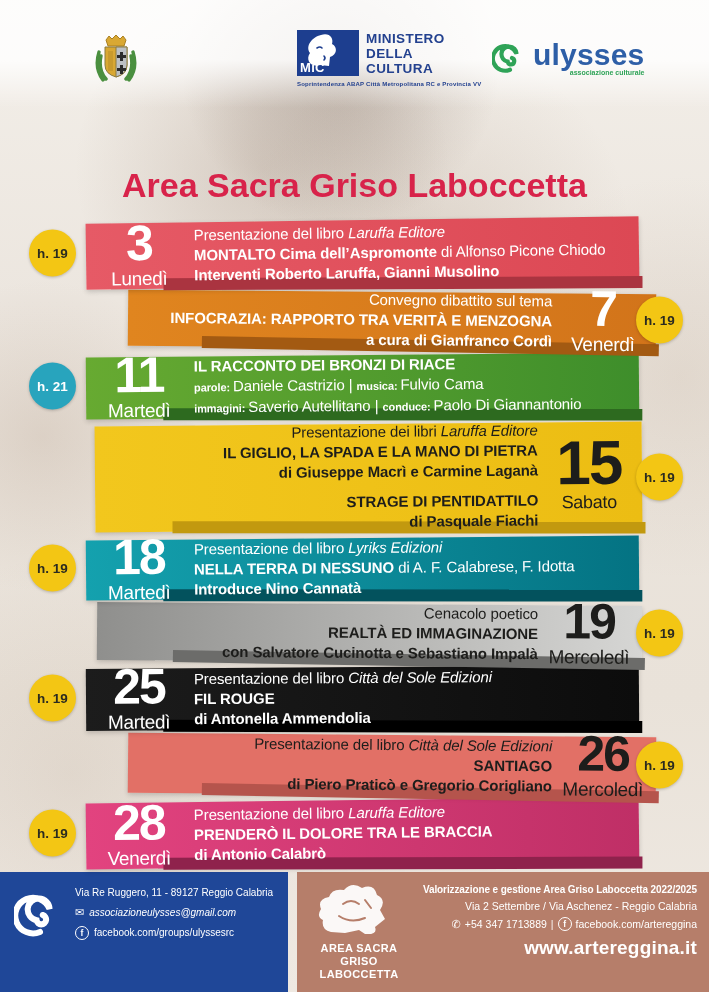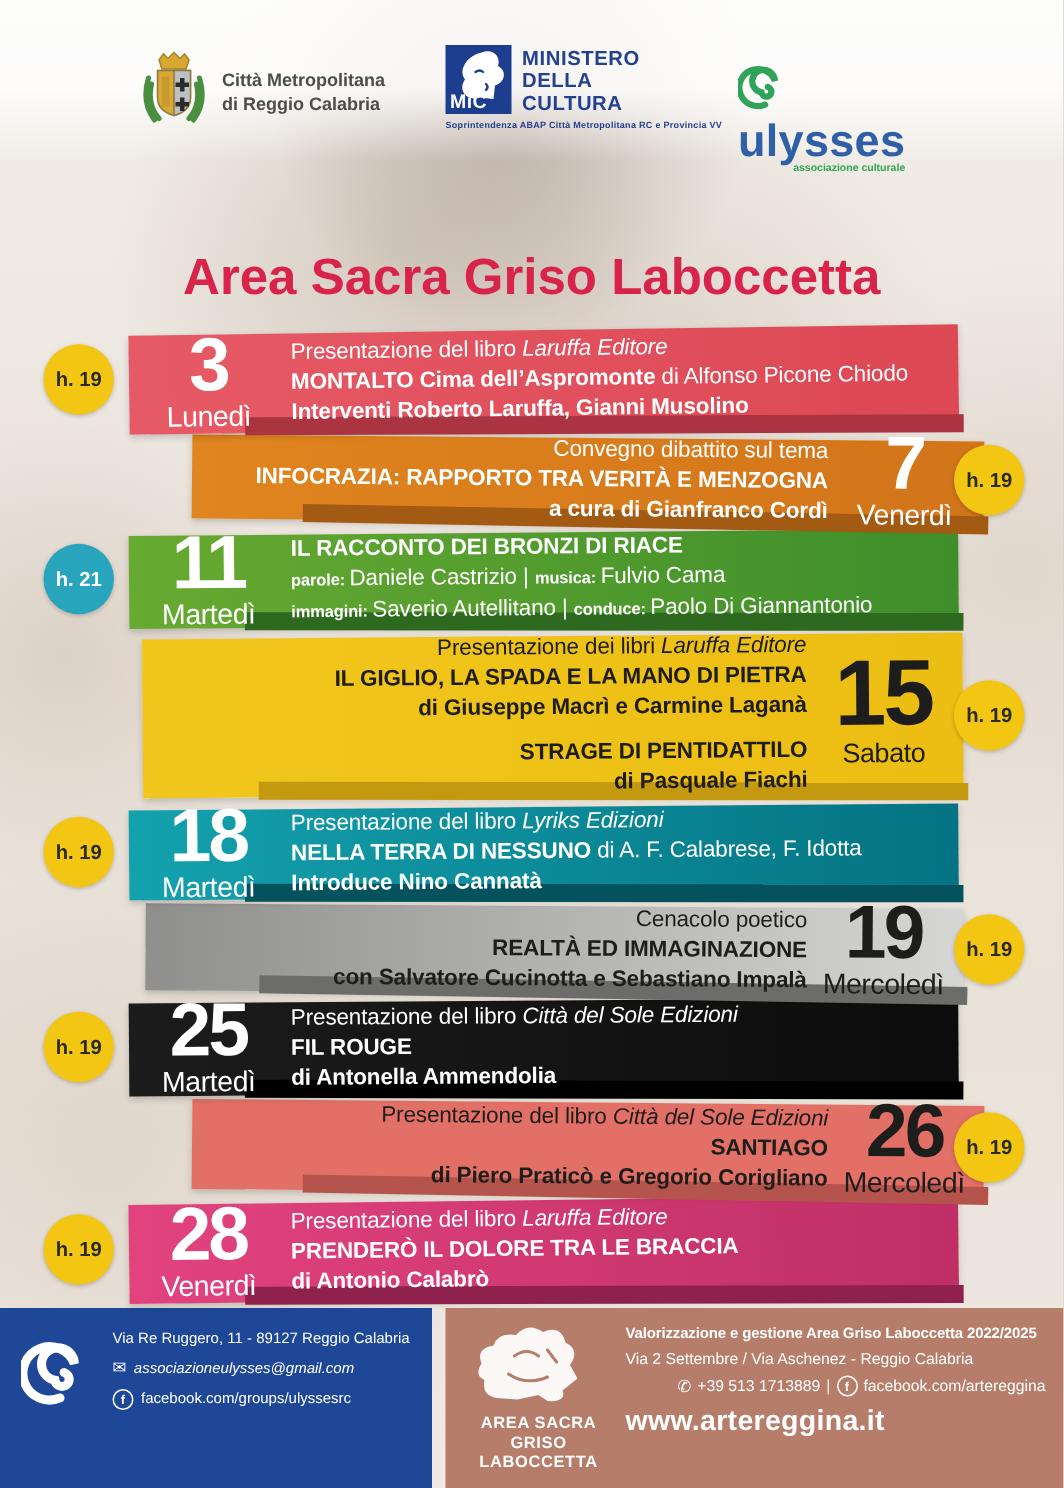--- a/index.html
+++ b/index.html
@@ -17,25 +17,25 @@
   }
   .header-veil{position:absolute;top:0;left:0;right:0;height:108px;
     background:linear-gradient(180deg,rgba(255,255,255,.85) 55%,rgba(255,255,255,0));}
 
   
   .logos{position:absolute;top:28px;left:0;width:100%;height:70px;}
   .logo-cmrc{position:absolute;left:93px;top:6px;display:flex;align-items:center;gap:9px;}
   .cmrc-text{font-size:12px;font-weight:700;color:#4c4c4a;line-height:1.3;}
   .logo-mic{position:absolute;left:297px;top:2px;}
   .mic-row{display:flex;gap:7px;align-items:flex-start;}
-  .mic-square{position:relative;width:44px;height:46px;background:#1d3e8f;flex:0 0 auto;}
+  .mic-square{position:relative;width:62px;height:46px;background:#1d3e8f;flex:0 0 auto;}
   .mic-word{position:absolute;left:3px;bottom:1px;color:#fff;font-weight:700;font-size:13px;letter-spacing:.3px;}
   .mic-lines{color:#23418f;font-size:13.5px;font-weight:700;line-height:1.1;letter-spacing:.4px;margin-top:2px;}
   .mic-caption{font-size:6px;color:#23418f;margin-top:4px;white-space:nowrap;font-weight:700;letter-spacing:.2px;}
-  .logo-ulysses{position:absolute;left:492px;top:12px;display:flex;align-items:flex-start;gap:5px;flex-direction:column;}
+  .logo-ulysses{position:absolute;left:492px;top:12px;display:flex;align-items:center;gap:5px;}
   .uly-name{font-size:30px;font-weight:700;color:#2e5fa7;line-height:.9;letter-spacing:.2px;}
   .uly-cap{font-size:7px;color:#2fa357;font-weight:700;text-align:right;margin-top:1px;}
 
   
   h1{position:absolute;top:96px;left:0;width:100%;margin:0;text-align:center;
      font-size:57px;font-weight:700;letter-spacing:-1px;color:var(--c-title,#15536b);}
   h2{position:absolute;top:166px;left:0;width:100%;margin:0;text-align:center;
      font-size:34px;font-weight:700;color:var(--c-subtitle,#d8234a);}
 
   
@@ -71,21 +71,21 @@
   .f-lines{margin-top:2px;}
   .f-line{font-size:10px;line-height:1.2;margin-bottom:7px;white-space:nowrap;display:flex;align-items:center;gap:5px;}
   .f-line .it{font-style:italic;}
   .fb-icon{display:inline-flex;align-items:center;justify-content:center;width:12px;height:12px;border:1px solid #fff;
     border-radius:50%;font-size:8.5px;font-weight:700;flex:0 0 auto;font-style:normal;}
   .env-icon,.ph-icon{font-size:11px;font-style:normal;}
   .f-right{position:absolute;left:297px;top:872px;width:412px;height:120px;background:var(--c-terracotta,#b67e6a);
     color:#fff;display:flex;align-items:flex-start;padding:10px 12px 0 8px;box-sizing:border-box;gap:4px;}
   .as-logo{flex:0 0 auto;width:108px;text-align:center;}
   .as-text{font-size:11px;font-weight:700;letter-spacing:.4px;line-height:1.2;margin-top:-6px;}
-  .f-right-lines{flex:1;text-align:left;margin-top:2px;min-width:0;}
+  .f-right-lines{flex:1;text-align:right;margin-top:2px;min-width:0;}
   .frl1{font-size:10px;font-weight:700;white-space:nowrap;margin-bottom:5px;letter-spacing:-.1px;}
   .frl2{font-size:10.5px;margin-bottom:5px;white-space:nowrap;}
   .frl3{font-size:10.5px;margin-bottom:6px;white-space:nowrap;display:flex;justify-content:flex-end;align-items:center;gap:4px;}
   .frl4{font-size:19px;font-weight:700;letter-spacing:.2px;}
   .sep{opacity:.9;}
 </style>
 </head>
 <body>
 
 <div class="poster">
@@ -96,24 +96,20 @@
       <svg width="46" height="56" viewBox="0 0 46 56">
         <path d="M6 18 Q1 34 10 46 M8 22 Q5 36 13 45" stroke="#4a8f3f" stroke-width="3.4" fill="none" stroke-linecap="round"></path>
         <path d="M40 18 Q45 34 36 46 M38 22 Q41 36 33 45" stroke="#4a8f3f" stroke-width="3.4" fill="none" stroke-linecap="round"></path>
         <path d="M13 6 l3 -4 3 3 4 -4 4 4 3 -3 3 4 -2 6 h-16 z" fill="#d9a833" stroke="#a97f22" stroke-width="1"></path>
         <path d="M12 13 h22 v18 q0 9 -11 12 q-11 -3 -11 -12 z" fill="#d9a833" stroke="#8a7a40" stroke-width="1"></path>
         <path d="M23 13 h11 v18 q0 9 -11 12 z" fill="#bcc0c4" stroke="#8a7a40" stroke-width="1"></path>
         <path d="M27 18 h3 v3 h3 v3 h-3 v3 h-3 v-3 h-3 v-3 h3 z" fill="#2b2b2b"></path>
         <path d="M27 31 h3 v3 h3 v3 h-3 v3 h-3 v-3 h-3 v-3 h3 z" fill="#2b2b2b"></path>
         <rect x="15" y="17" width="5" height="20" fill="#c89a2d"></rect>
       </svg>
-      <div class="cmrc-text">
-        <div>Città Metropolitana</div>
-        <div>di Reggio Calabria</div>
-      </div>
     </div>
 
     <div class="logo-mic">
       <div class="mic-row">
         <div class="mic-square">
           <svg width="46" height="46" viewBox="0 0 46 46">
             <path d="M24 5 c8 -3 13 3 11 9 c6 3 5 11 -2 13 l-1 9 -9 -1 c-9 3 -15 -5 -10 -12 c-5 -7 2 -16 11 -18 z" fill="#ffffff"></path>
             <path d="M20 18 q3 -2 5 0 M27 26 q2 2 0 4" stroke="#1d3e8f" stroke-width="1.6" fill="none" stroke-linecap="round"></path>
           </svg>
           <span class="mic-word">MiC</span>
@@ -299,21 +295,21 @@
       <div class="as-text">
         <div>AREA SACRA</div>
         <div>GRISO LABOCCETTA</div>
       </div>
     </div>
     <div class="f-right-lines">
       <div class="frl1">Valorizzazione e gestione Area Griso Laboccetta 2022/2025</div>
       <div class="frl2">Via 2 Settembre / Via Aschenez - Reggio Calabria</div>
       <div class="frl3">
         <span class="ph-icon">✆</span>
-        <span>+39 513 1713889</span>
+        <span>+54 347 1713889</span>
         <span class="sep">|</span>
         <span class="fb-icon">f</span>
         <span>facebook.com/artereggina</span>
       </div>
       <div class="frl4">www.artereggina.it</div>
     </div>
   </div>
 </div>
 
 </body></html>

